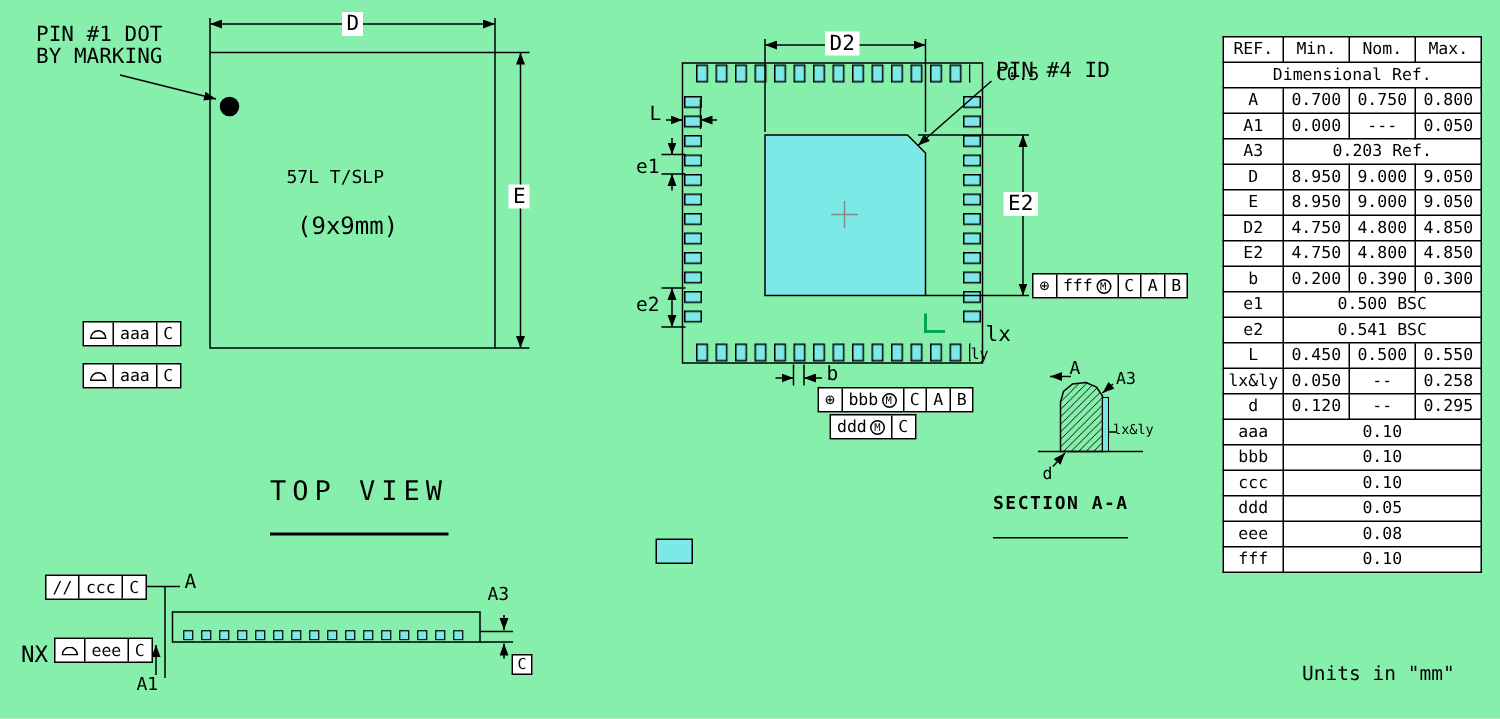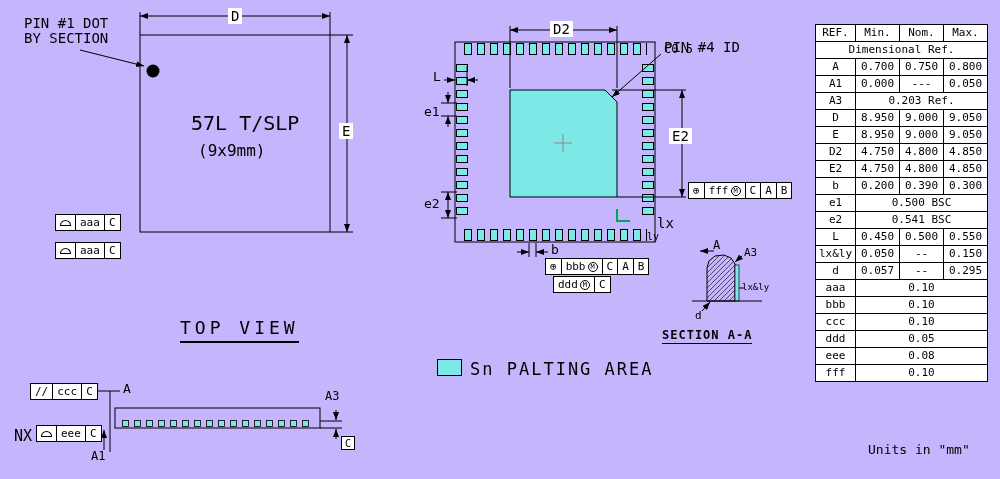--- a/index.html
+++ b/index.html
@@ -1,23 +1,23 @@
 <!DOCTYPE html>
 <html style="--plating: #7ce9e6; --green: #00a651;"><head>
 <meta charset="utf-8">
 <style>
   :root{ --plating:#7ce9e6; --green:#00a651; }
   *{margin:0;padding:0;box-sizing:border-box}
   body{background:#fff;font-family:"DejaVu Sans Mono","Liberation Mono",monospace;color:#000}
-  #canvas{position:relative;width:1000px;height:479px;background:#c4b5fd;overflow:hidden}
+  #canvas{position:relative;width:1000px;height:479px;background:#86efac;overflow:hidden}
   svg.lines{position:absolute;left:0;top:0}
   .lbl{position:absolute;white-space:nowrap;line-height:1.15}
   .dimlbl{position:absolute;white-space:nowrap;background:#fff;padding:0 3px;font-size:14px;line-height:16px}
-  .view-title{font-size:18px;letter-spacing:4px;border-bottom:2px solid #000;padding-bottom:2px}
-  .sec-title{font-size:12px;font-weight:bold;letter-spacing:1px;border-bottom:1.5px solid #000;padding-bottom:0}
+  .view-title{font-size:18px;letter-spacing:4px;border-bottom:2px solid #000;padding-bottom:16px}
+  .sec-title{font-size:12px;font-weight:bold;letter-spacing:1px;border-bottom:1.5px solid #000;padding-bottom:15px}
   .fcf{position:absolute;display:flex;align-items:stretch;border:1px solid #000;background:#fff;height:17px;font-size:11px}
   .fcf>span{display:flex;align-items:center;padding:0 4px;border-right:1px solid #000;white-space:nowrap}
   .fcf>span:last-child{border-right:none}
   .circleM{display:inline-flex;align-items:center;justify-content:center;width:10px;height:10px;border:1px solid #000;border-radius:50%;font-size:7px;line-height:8px;margin-left:2px}
   .halfcirc{display:inline-block;width:11px;height:6px;border:1px solid #000;border-radius:11px 11px 0 0}
   .datum-box{position:absolute;border:1px solid #000;width:14px;height:14px;display:flex;align-items:center;justify-content:center;font-size:10px;background:#fff}
   .swatch{position:absolute;width:25px;height:17px;background:var(--plating);border:1px solid #000}
   table.dim{position:absolute;border-collapse:collapse;font-size:11px;background:#fff;table-layout:fixed}
   table.dim td{border:1px solid #000;height:16px;line-height:16px;padding:0 2px;text-align:center;overflow:hidden;white-space:nowrap}
   table.dim .tt,table.dim .hd{font-weight:normal}
@@ -116,24 +116,24 @@
     <rect x="735" y="265" width="4" height="36" style="fill:var(--plating)" stroke-width="0.7"></rect>
     <line x1="692" y1="301" x2="762" y2="301"></line>
     <line x1="700" y1="251" x2="714" y2="251" marker-start="url(#as)"></line>
     <line x1="742" y1="256" x2="735" y2="262" marker-end="url(#ae)"></line>
     <line x1="702" y1="311" x2="710" y2="302" marker-end="url(#ae)"></line>
     <line x1="744" y1="288" x2="739" y2="288"></line>
   </g>
 </svg>
 
 <div class="lbl" style="left:24px;top:15px;font-size:14px">PIN #1 DOT</div>
-<div class="lbl" style="left:24px;top:30px;font-size:14px">BY SECTION</div>
+<div class="lbl" style="left:24px;top:30px;font-size:14px">BY MARKING</div>
 <div class="dimlbl" style="left:228px;top:8px">D</div>
 <div class="dimlbl" style="left:339px;top:123px">E</div>
-<div class="lbl" style="left:191px;top:112px;font-size:20px">57L T/SLP</div>
+<div class="lbl" style="left:191px;top:112px;font-size:12px">57L T/SLP</div>
 <div class="lbl" style="left:198px;top:142px;font-size:16px">(9x9mm)</div>
 
 <div class="fcf" style="left:55px;top:214px">
   <span>
         <span class="halfcirc"></span>
       </span>
   <span>aaa</span>
   <span>C</span>
 </div>
 <div class="fcf" style="left:55px;top:242px">
@@ -196,21 +196,20 @@
 </div>
 <div class="fcf" style="left:553px;top:276px">
   <span>
         <span>ddd</span>
         <span class="circleM">M</span>
       </span>
   <span>C</span>
 </div>
 
 <div class="swatch" style="left:437px;top:359px"></div>
-<div class="lbl" style="left:470px;top:360px;font-size:17px;letter-spacing:2px">Sn PALTING AREA</div>
 
 <div class="lbl" style="left:713px;top:239px;font-size:12px">A</div>
 <div class="lbl" style="left:744px;top:247px;font-size:11px">A3</div>
 <div class="lbl" style="left:695px;top:310px;font-size:11px">d</div>
 <div class="lbl" style="left:742px;top:282px;font-size:9px">lx&amp;ly</div>
 <div class="lbl sec-title" style="left:662px;top:329px">SECTION A-A</div>
 
 <table class="dim" style="left:815px;top:24px;width:172px">
   <colgroup>
         <col style="width:40px">
@@ -285,25 +284,25 @@
   <tr>
           <td>L</td>
           <td>0.450</td>
           <td>0.500</td>
           <td>0.550</td>
         </tr>
   <tr>
           <td>lx&amp;ly</td>
           <td>0.050</td>
           <td>--</td>
-          <td>0.150</td>
+          <td>0.258</td>
         </tr>
   <tr>
           <td>d</td>
-          <td>0.057</td>
+          <td>0.120</td>
           <td>--</td>
           <td>0.295</td>
         </tr>
   <tr>
           <td>aaa</td>
           <td colspan="3">0.10</td>
         </tr>
   <tr>
           <td>bbb</td>
           <td colspan="3">0.10</td>

